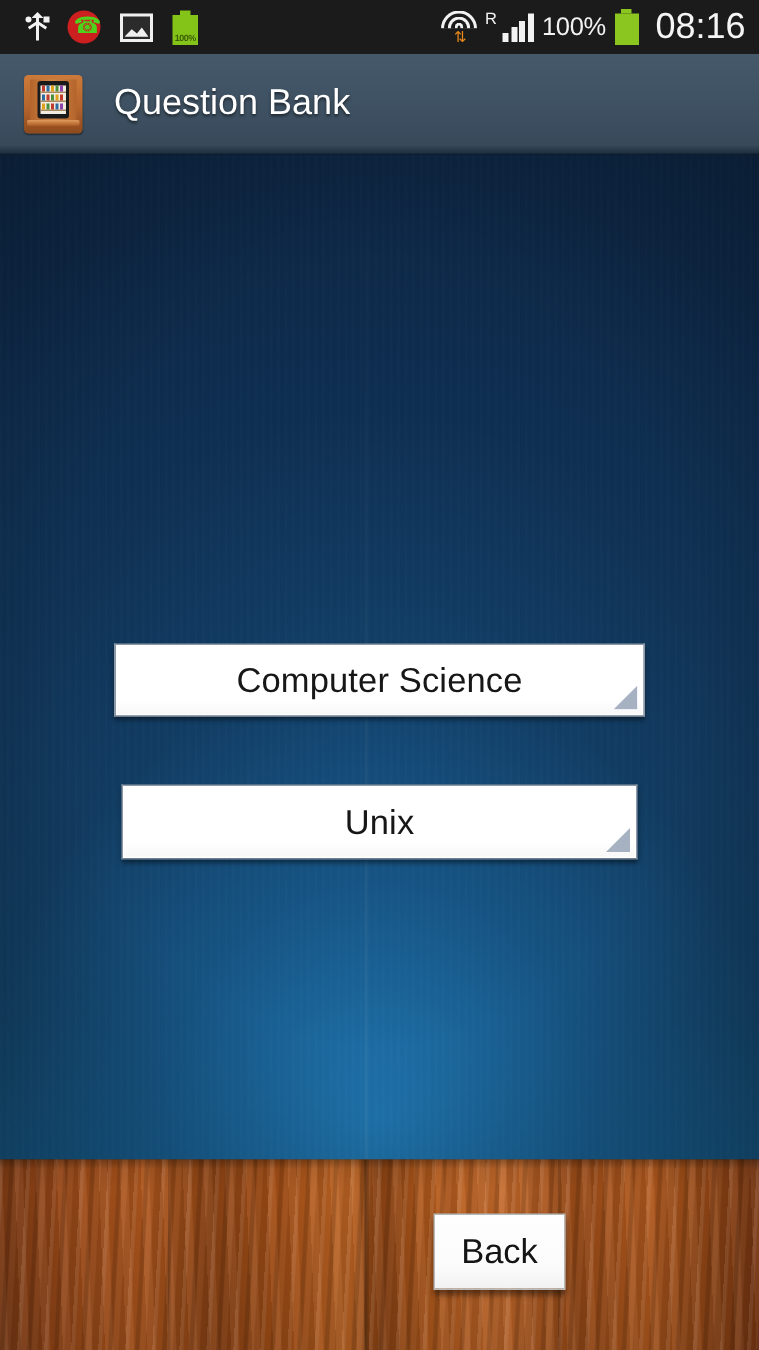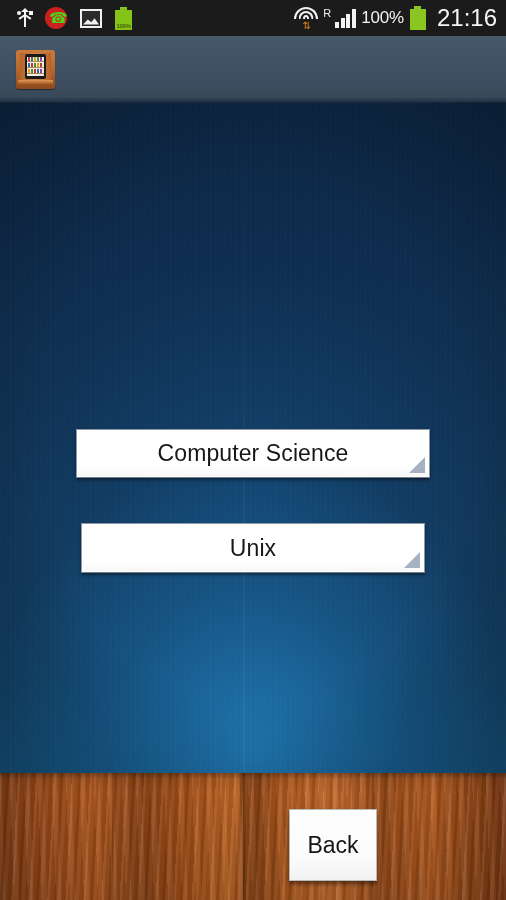--- a/index.html
+++ b/index.html
@@ -202,21 +202,21 @@
   .btn {
     position:absolute;
     background:linear-gradient(to bottom,#fefefe 0%,#fbfbfb 70%,#f2f2f2 100%);
     border:1px solid #b9b9b9;
     display:flex; align-items:center; justify-content:center;
     box-shadow:0 3px 4px rgba(0,0,0,.45);
     z-index:10;
   }
   .btn .blbl { color:#141414; font-size:23px; }
   #btn-proceed { left:130px; top:809px; width:113px; height:59px; }
-  #btn-back    { left:289px; top:809px; width:88px;  height:72px; }
+  #btn-back    { left:289px; top:809px; width:88px;  height:51px; }
 </style>
 </head>
 <body>
 
 <div id="screen">
 
   <div id="statusbar">
     <div id="status-left">
 
       <span class="sb-ico usb-ico">
@@ -256,21 +256,21 @@
         <i></i>
           <i></i>
           <i></i>
           <i></i>
       </span>
       <span class="batt-pct-txt">100%</span>
       <span class="batt-big">
         <span class="cap2"></span>
           <span class="body2"></span>
       </span>
-      <span class="clock">21:16</span>
+      <span class="clock">08:16</span>
     </div>
   </div>
 
   <div id="titlebar">
     <div id="app-icon">
       <span class="shelfback"></span>
       <span class="tablet"></span>
       <span class="page">
         <span class="row">
             <b style="background:#c0392b"></b>
@@ -289,20 +289,21 @@
         <span class="row">
             <b style="background:#e0a21c"></b>
             <b style="background:#4a8f3c"></b>
             <b style="background:#c0392b"></b>
             <b style="background:#2d6ca2"></b>
             <b style="background:#8e44ad"></b>
           </span>
       </span>
       <span class="ledge"></span>
     </div>
+    <div id="title-text">Question Bank</div>
   </div>
 
   <div id="wall">
     <div class="grain"></div>
     <div class="seam"></div>
     <div class="vign"></div>
   </div>
 
 
   <div class="spinner" id="spinner-subject">

